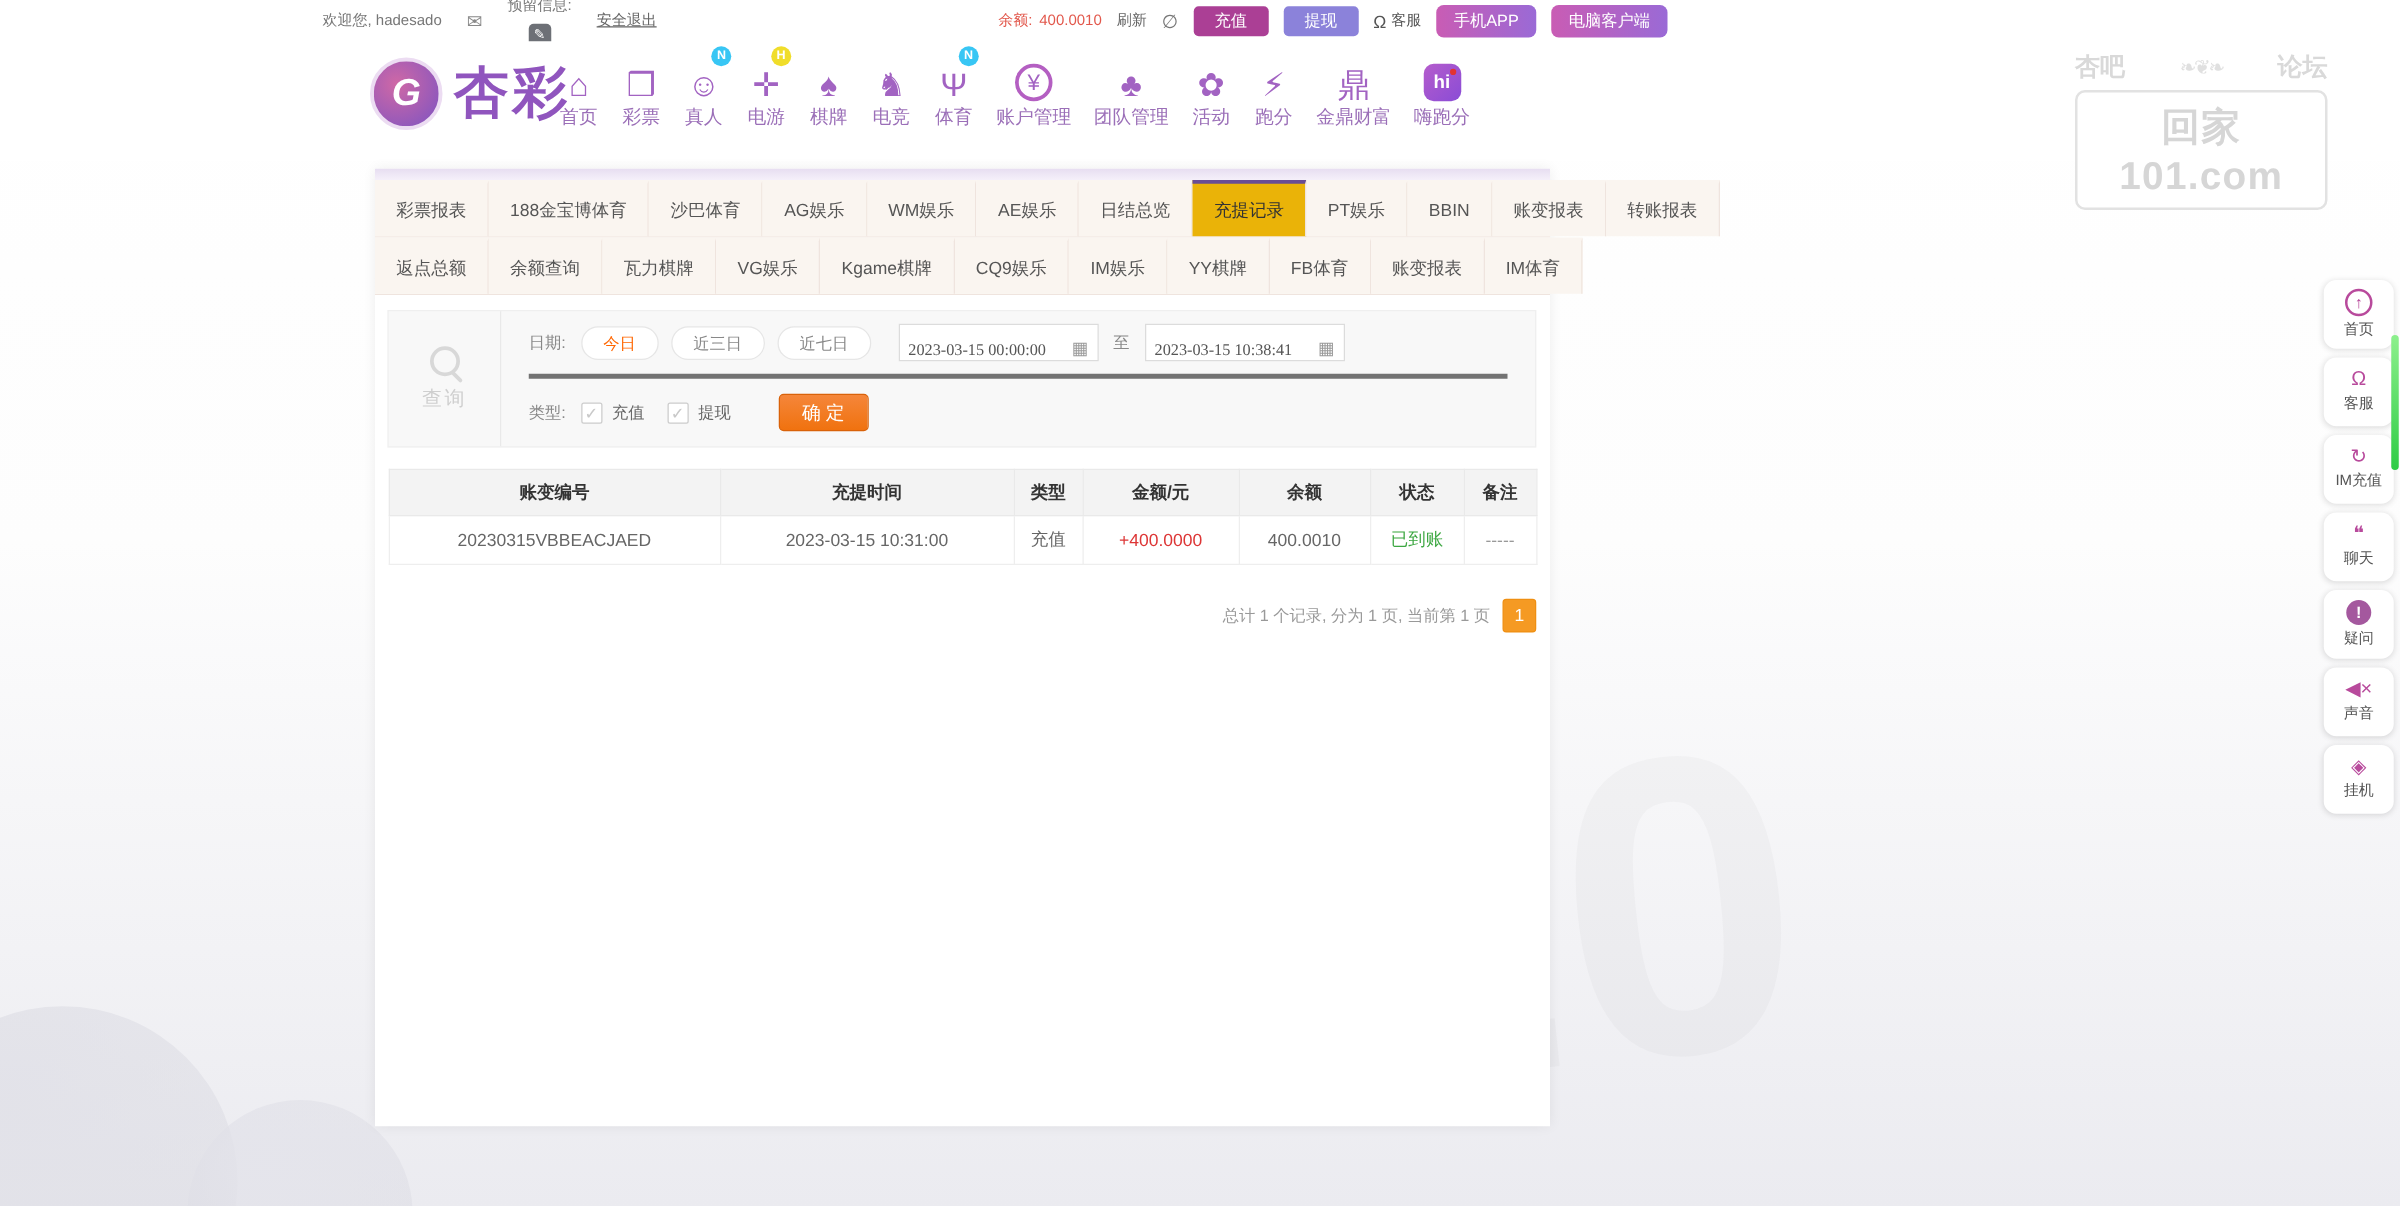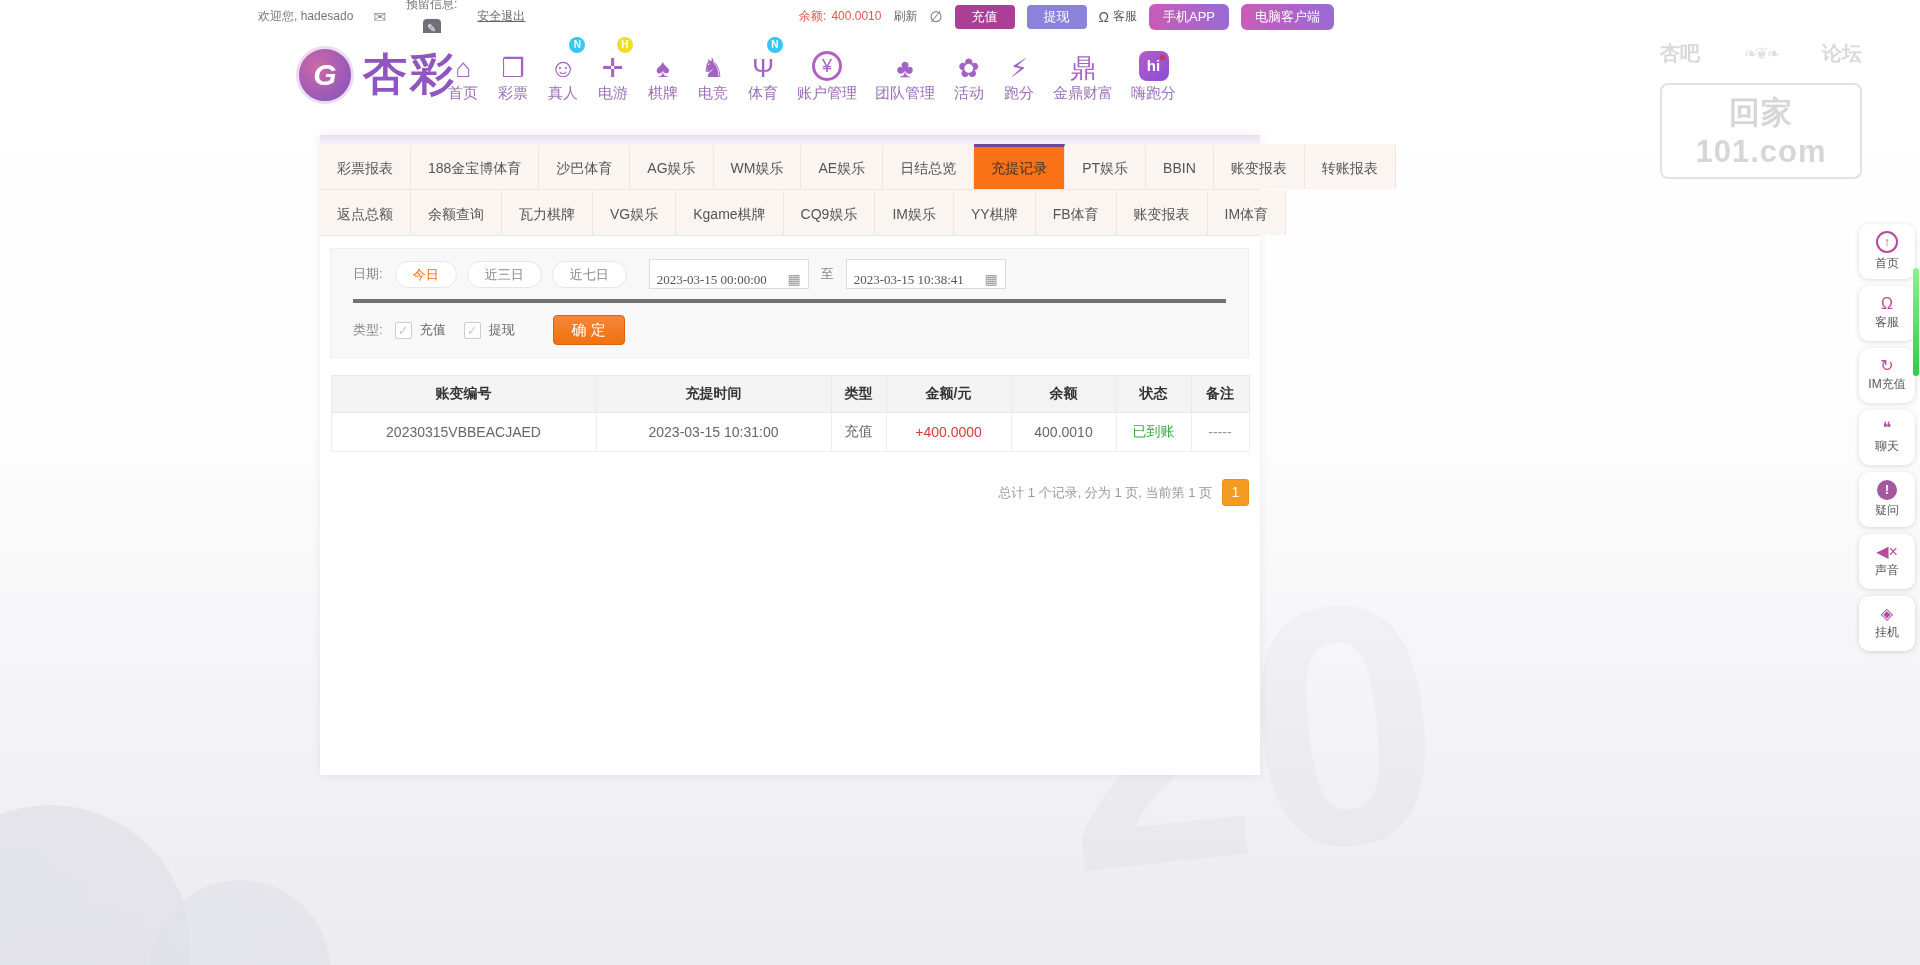--- a/index.html
+++ b/index.html
@@ -57,30 +57,30 @@
     background:#e23333; border-radius:50%; }
   .nav-badge { position:absolute; top:-6px; right:-9px; width:16px; height:16px; border-radius:50%;
     color:#fff; font-size:10px; font-weight:bold; line-height:16px; text-align:center; }
   .nav-badge.n { background:var(--badge-cyan); }
   .nav-badge.h { background:var(--badge-yellow); }
   .nav-label { font-size:15px; color:var(--purple); margin-top:3px; white-space:nowrap; }
   
   .wm { position:absolute; left:1660px; top:40px; width:202px; text-align:center; pointer-events:none; }
   .wm-top { display:flex; justify-content:space-between; align-items:center; color:#d9d9d9; font-size:20px; font-weight:bold; }
   .wm-flourish { font-size:16px; color:#e0e0e0; letter-spacing:-2px; }
-  .wm-box { margin-top:16px; border:2px solid #e2e2e2; border-radius:8px; background:rgba(255,255,255,.65);
+  .wm-box { margin-top:5px; border:2px solid #e2e2e2; border-radius:8px; background:rgba(255,255,255,.65);
     color:#d6d6d6; font-size:31px; font-weight:bold; padding:7px 4px; letter-spacing:1px; }
   
-  .card { position:absolute; left:320px; top:135px; width:940px; height:640px; background:#fff;
+  .card { position:absolute; left:300px; top:135px; width:940px; height:766px; background:#fff;
     box-shadow:0 0 10px rgba(0,0,0,0.07); }
   .card-strip { height:9px; background:linear-gradient(180deg,#e7def1,#f5f0fa); }
   .tabs-row { display:flex; border-bottom:1px solid #efe4de; }
   .tab { padding:0 17px; height:45px; line-height:42px; font-size:14px; color:#555; background:#faf5f0;
     border-right:1px solid #efe4de; border-top:3px solid transparent; cursor:pointer; white-space:nowrap; }
-  .tab.active { background:#f97316; border-top:3px solid var(--tab-border); color:#333; }
+  .tab.active { background:#eab308; border-top:3px solid var(--tab-border); color:#333; }
   
   .panel { margin:12px 11px 0 10px; background:#f8f8f8; border:1px solid #efefef; display:flex; min-height:108px; }
   .panel-left { width:90px; border-right:1px solid #e9e9e9; display:flex; flex-direction:column;
     align-items:center; justify-content:center; gap:8px; color:#cfcfcf; }
   .mag { width:24px; height:24px; border:3px solid #d8d8d8; border-radius:50%; position:relative; }
   .mag::after { content:""; position:absolute; width:3px; height:11px; background:#d8d8d8;
     bottom:-9px; right:-2px; transform:rotate(-45deg); border-radius:2px; }
   .panel-label { font-size:16px; letter-spacing:2px; }
   .panel-right { flex:1; padding:0 22px; display:flex; flex-direction:column; }
   .f-row { display:flex; align-items:center; height:54px; gap:12px; font-size:13px; color:#888; }
@@ -328,20 +328,24 @@
       <div class="tab">YY棋牌</div>
 
       <div class="tab">FB体育</div>
 
       <div class="tab">账变报表</div>
 
       <div class="tab">IM体育</div>
     </div>
 
   <div class="panel">
+    <div class="panel-left">
+      <span class="mag"></span>
+      <span class="panel-label">查询</span>
+    </div>
     <div class="panel-right">
       <div class="f-row first">
         <span>日期:</span>
         <span style="display:flex;gap:10px;">
 
             <span class="pill today">今日</span>
 
             <span class="pill">近三日</span>
 
             <span class="pill">近七日</span>

